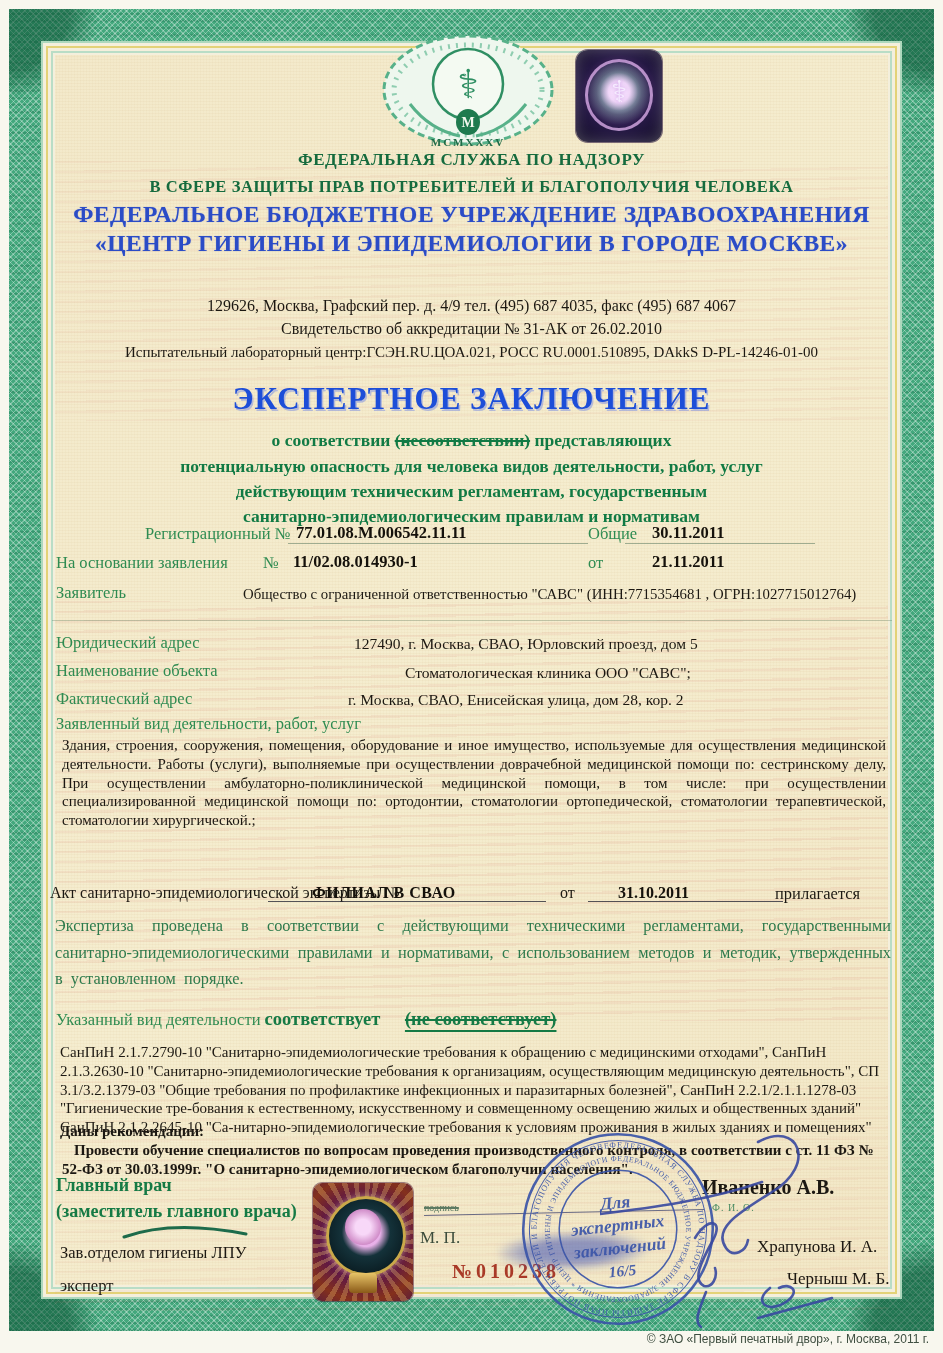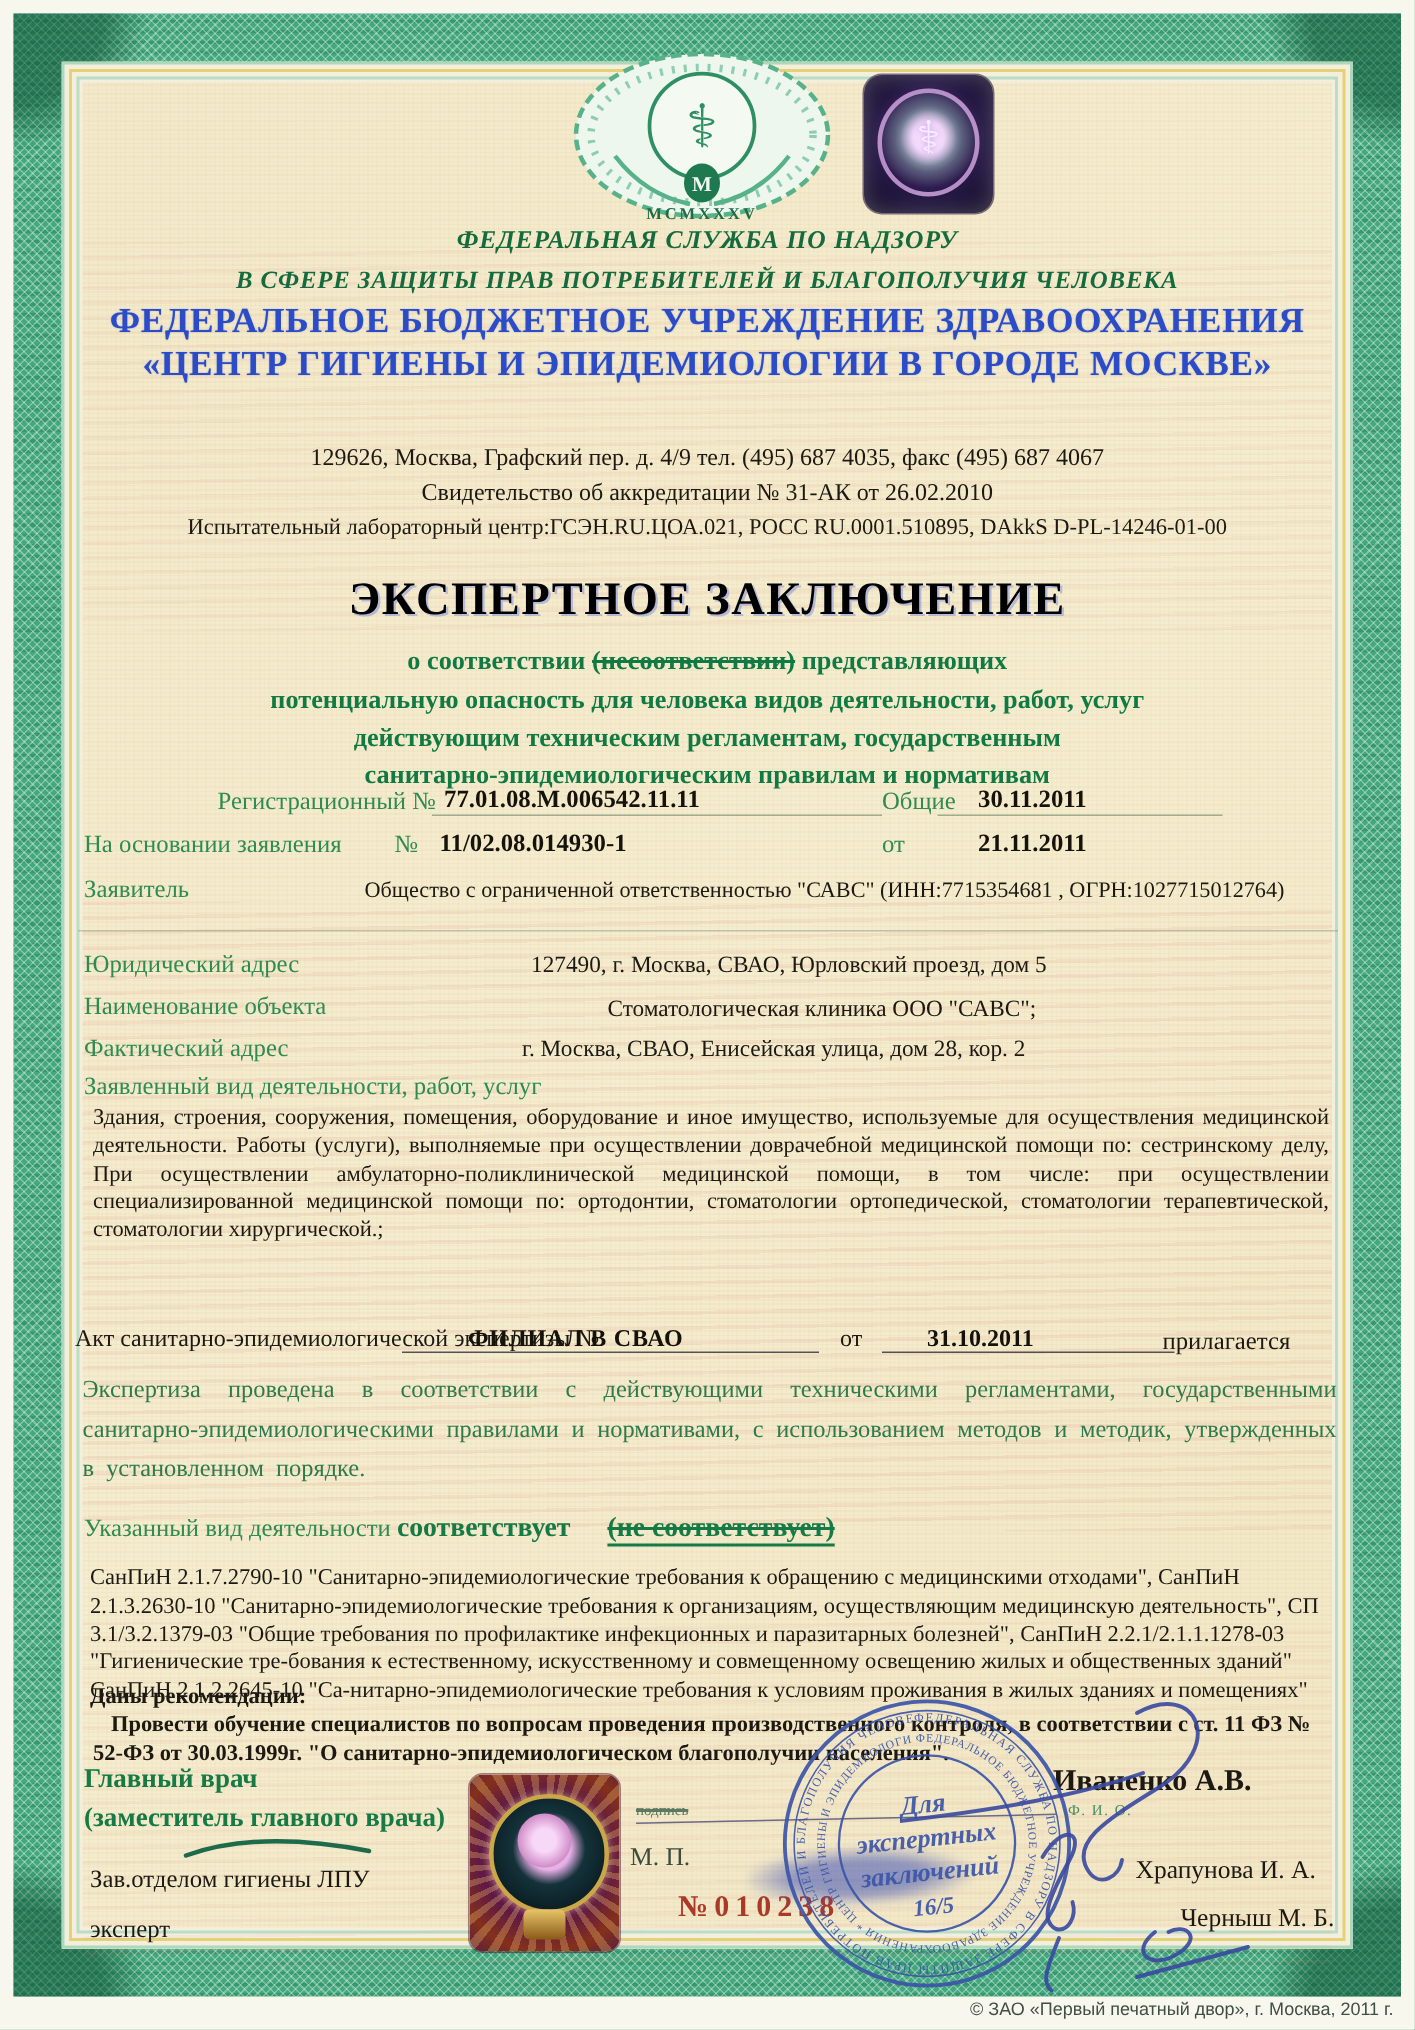--- a/index.html
+++ b/index.html
@@ -29,21 +29,21 @@
       background:repeating-linear-gradient(179deg, rgba(221,139,127,.16) 0 2.5px, transparent 2.5px 10px);}
   .wm1{top:120px;height:260px;opacity:.55;}
   .wm2{top:560px;height:420px;opacity:.8;}
   .wm3{top:1040px;height:230px;opacity:.5;}
   
   .ctr{left:0;width:100%;text-align:center;}
   .lbl{color:#2e8b51;font-size:16.5px;text-align:center;}
   .blu{color:#2b4cc6;font-weight:bold;letter-spacing:.5px;text-shadow:0 0 1px rgba(70,100,220,.55);}
   .blk{color:#1c1812;}
   .bold{font-weight:bold;}
-  .svc{font-weight:bold;letter-spacing:.6px;color:#156b3e;font-style:italic;}
+  .svc{font-weight:bold;letter-spacing:.6px;color:#156b3e;}
   .sub{font-size:17.5px;font-weight:bold;color:#117a44;}
   .val{font-weight:bold;font-size:16.5px;color:#15110b;}
   .strike{text-decoration:line-through;text-decoration-thickness:2px;}
   .strike-u{text-decoration-line:underline line-through;text-decoration-thickness:2px;text-underline-offset:5px;margin-left:20px;}
   .rule{height:0;border-bottom:1px solid rgba(90,120,95,.55);}
   .para{color:#1c1812;font-size:15px;line-height:18.8px;text-align:justify;}
   .gpara{color:#2d7a4c;font-size:16.3px;line-height:26.5px;text-align:justify;font-weight:bold;
          word-spacing:4px;}
   .copyright{font-family:"Liberation Sans", sans-serif;font-size:12px;font-weight:normal;color:#3f4f41;}
   
@@ -102,21 +102,21 @@
 
   <div class="abs ctr svc" style="top:150px;font-size:17px;">ФЕДЕРАЛЬНАЯ СЛУЖБА ПО НАДЗОРУ</div>
   <div class="abs ctr blu" style="top:201px;font-size:23.5px;">ФЕДЕРАЛЬНОЕ БЮДЖЕТНОЕ УЧРЕЖДЕНИЕ ЗДРАВООХРАНЕНИЯ</div>
   <div class="abs ctr svc" style="top:177px;font-size:16.5px;">В СФЕРЕ ЗАЩИТЫ ПРАВ ПОТРЕБИТЕЛЕЙ И БЛАГОПОЛУЧИЯ  ЧЕЛОВЕКА</div>
   <div class="abs ctr blu" style="top:230px;font-size:23.5px;">«ЦЕНТР ГИГИЕНЫ И ЭПИДЕМИОЛОГИИ В ГОРОДЕ МОСКВЕ»</div>
 
   <div class="abs ctr blk" style="top:297px;font-size:16px;">129626, Москва, Графский пер. д. 4/9 тел. (495) 687 4035, факс (495) 687 4067</div>
   <div class="abs ctr blk" style="top:320px;font-size:16px;">Свидетельство об аккредитации № 31-АК от 26.02.2010</div>
   <div class="abs ctr blk" style="top:344px;font-size:15px;">Испытательный лабораторный центр:ГСЭН.RU.ЦОА.021, РОСС RU.0001.510895, DAkkS D-PL-14246-01-00</div>
 
-  <div class="abs ctr" style="top:381px;font-size:31px;font-weight:bold;color:#000000;letter-spacing:1px;text-shadow:1.5px 1.5px 0 rgba(120,140,230,.5);">ЭКСПЕРТНОЕ ЗАКЛЮЧЕНИЕ</div>
+  <div class="abs ctr" style="top:381px;font-size:31px;font-weight:bold;color:#1d4ed8;letter-spacing:1px;text-shadow:1.5px 1.5px 0 rgba(120,140,230,.5);">ЭКСПЕРТНОЕ ЗАКЛЮЧЕНИЕ</div>
   <div class="abs ctr sub" style="top:430px;">
     <span>о соответствии </span><span class="strike">(несоответствии)</span><span> представляющих</span>
   </div>
   <div class="abs ctr sub" style="top:456px;">потенциальную опасность для человека видов деятельности, работ, услуг</div>
   <div class="abs ctr sub" style="top:481px;">действующим техническим регламентам, государственным</div>
   <div class="abs ctr sub" style="top:506px;">санитарно-эпидемиологическим правилам и нормативам</div>
 
   <div class="abs lbl" style="left:145px;top:524px;">Регистрационный №</div>
   <div class="abs val" style="left:296px;top:523px;">77.01.08.М.006542.11.11</div>
   <div class="abs rule" style="left:288px;top:543px;width:300px;"></div>

